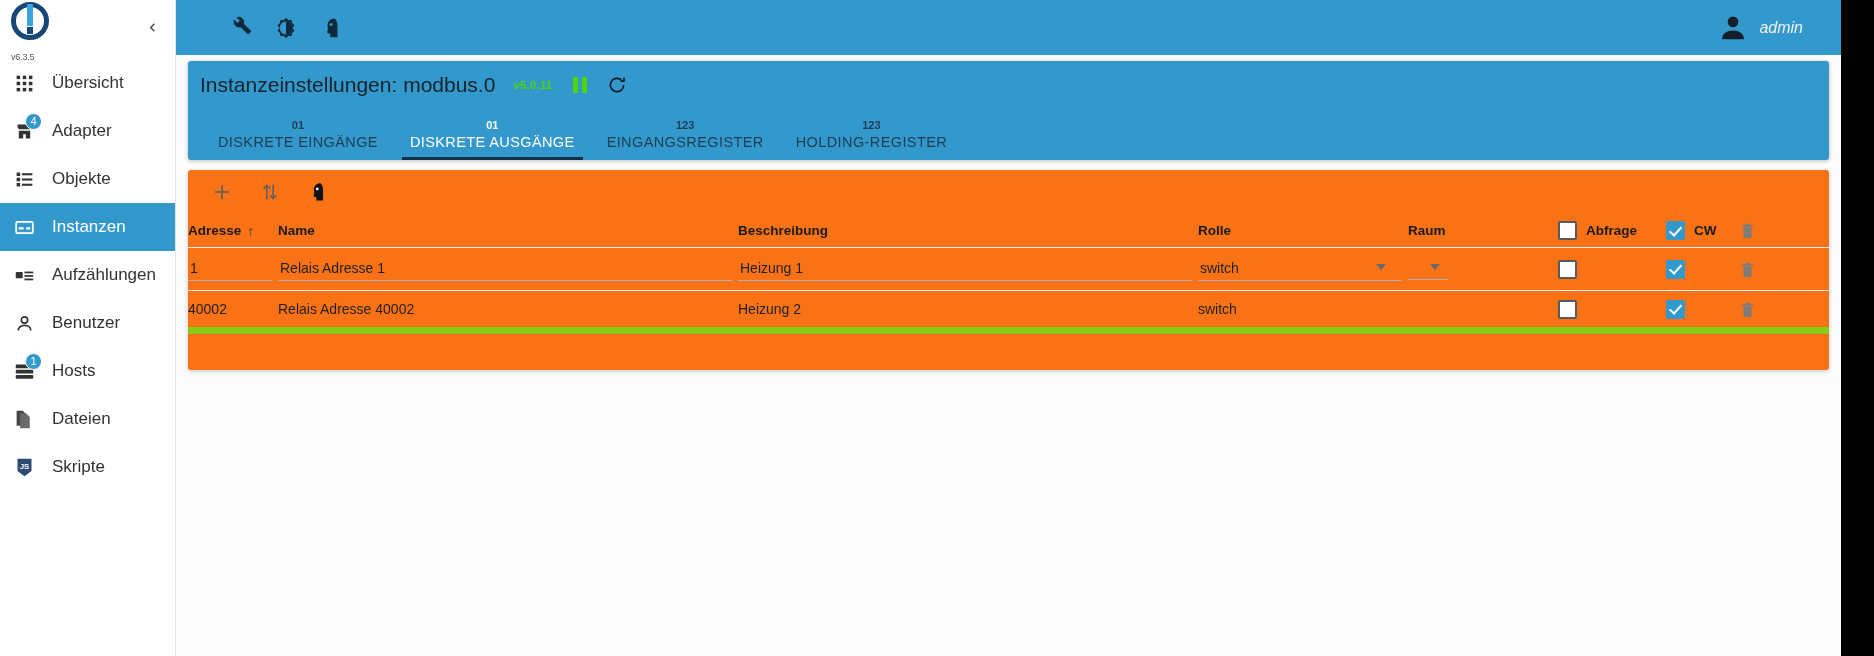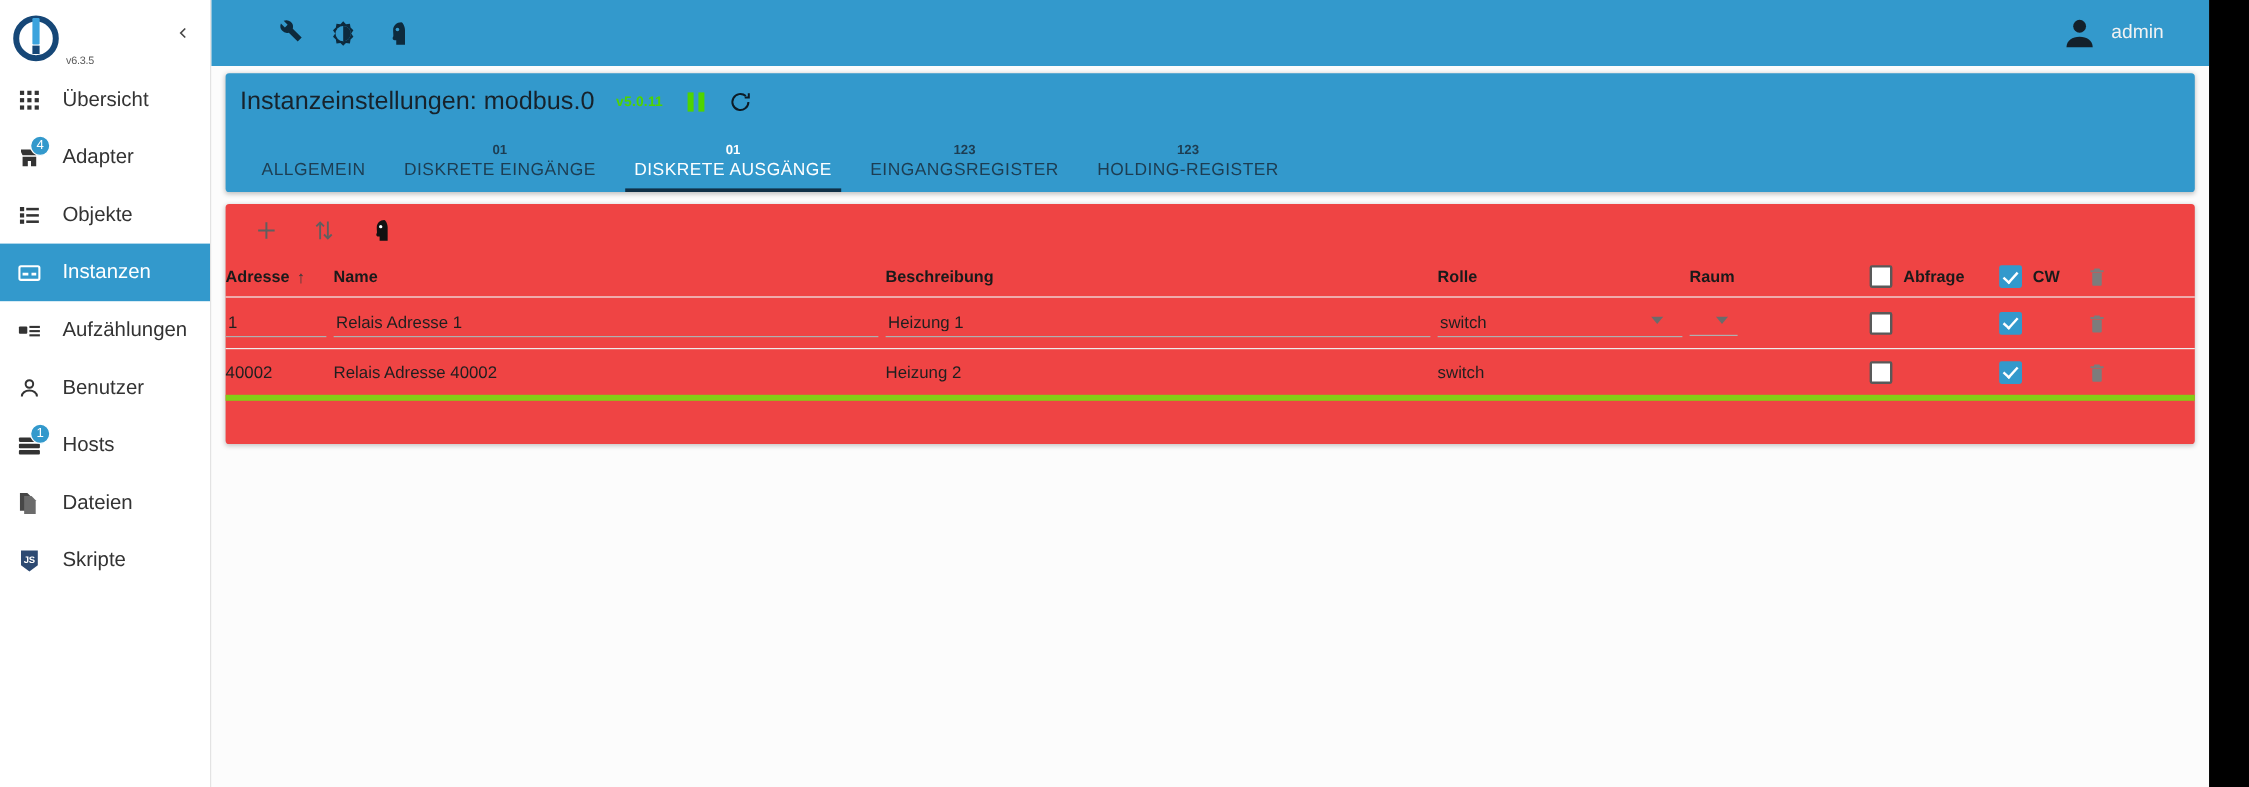--- a/index.html
+++ b/index.html
@@ -19,23 +19,24 @@
   
   #sidebar {
     position: absolute; left: 0; top: 0;
     width: 176px; height: 656px;
     background: #fff;
     border-right: 1px solid #e3e3e3;
     z-index: 5;
   }
   .side-top {
     height: 55px;
-    display: flex; align-items: flex-end;
+    display: flex; align-items: flex-start;
     padding: 0 6px 0 8px;
     position: relative;
+    flex-direction: column;
   }
   .logo-wrap { width: 44px; height: 44px; flex: 0 0 44px; position: relative; }
   .logo-ring {
     position: absolute; left: 3px; top: 2px;
     width: 38px; height: 38px; border-radius: 50%;
     border: 5px solid #164777;
     background: #fff;
   }
   .logo-bar {
     position: absolute; left: 19px; top: 4px;
@@ -91,20 +92,21 @@
 
   
   #topbar {
     position: absolute;
     left: 176px; top: 0;
     width: 1665px; height: 55px;
     background: #3399cc;
     display: flex; align-items: center;
     padding-left: 41px;
     z-index: 4;
+    font-style: italic;
   }
   .tb-ico {
     width: 46px; height: 40px;
     display: flex; align-items: center; justify-content: center;
     color: #0d2a3d;
     cursor: pointer;
   }
   .tb-ico svg { width: 24px; height: 24px; }
   .tb-spacer { flex: 1 1 auto; }
   .user-box {
@@ -179,21 +181,21 @@
   .tab.sel .tab-sub, .tab.sel .tab-lbl { color: #ffffff; }
   .tab.sel::after {
     content: "";
     position: absolute; left: 8px; right: 8px; bottom: 0;
     height: 3px; background: #0f3047;
   }
 
   
   .table-card {
     margin-top: 10px;
-    background: #ef4444;
+    background: #f97316;
     border-radius: 3px;
     box-shadow: 0 1px 4px rgba(0,0,0,.22);
     min-height: 200px;
     padding-bottom: 12px;
   }
   .tbl-toolbar {
     display: flex; align-items: center;
     height: 44px; padding-left: 14px;
   }
   .tt-btn {
@@ -221,21 +223,21 @@
   .sort-arrow { margin-left: 6px; color: #3a3a3a; font-size: 14px; }
   .hdr-cb { display: flex; align-items: center; text-align: right; }
   .hdr-cb .cb { margin-right: 9px; }
   .hdr-trash { display: flex; justify-content: flex-start; }
 
   .data-row {
     height: 43px;
     border-bottom: 1px solid #ededed;
     font-size: 14px; color: #1f1f1f;
   }
-  .data-row:last-child { border-bottom: 5px solid #84cc16; }
+  .data-row:last-child { border-bottom: 7px solid #84cc16; }
 
   .inp {
     width: 100%;
     border: none; outline: none;
     border-bottom: 1px solid #b0b0b0;
     background: transparent;
     font-family: "Liberation Sans", sans-serif;
     font-size: 14px; color: #1f1f1f;
     padding: 3px 2px 4px 2px;
   }
@@ -466,24 +468,20 @@
         <span class="inst-refresh">
           <svg viewBox="0 0 24 24" fill="none" stroke="currentColor" stroke-width="2">
               <path d="M20 12a8 8 0 1 1-2.6-5.9"></path>
               <polyline points="20.4 3.3 20.4 7.4 16.3 7.4"></polyline>
             </svg>
         </span>
       </div>
 
       <div class="tabs">
         <div class="tab">
-          <span class="tab-sub"></span>
-          <span class="tab-lbl">ALLGEMEIN</span>
-        </div>
-        <div class="tab">
           <span class="tab-sub">01</span>
           <span class="tab-lbl">DISKRETE EINGÄNGE</span>
         </div>
         <div class="tab sel">
           <span class="tab-sub">01</span>
           <span class="tab-lbl">DISKRETE AUSGÄNGE</span>
         </div>
         <div class="tab">
           <span class="tab-sub">123</span>
           <span class="tab-lbl">EINGANGSREGISTER</span>

